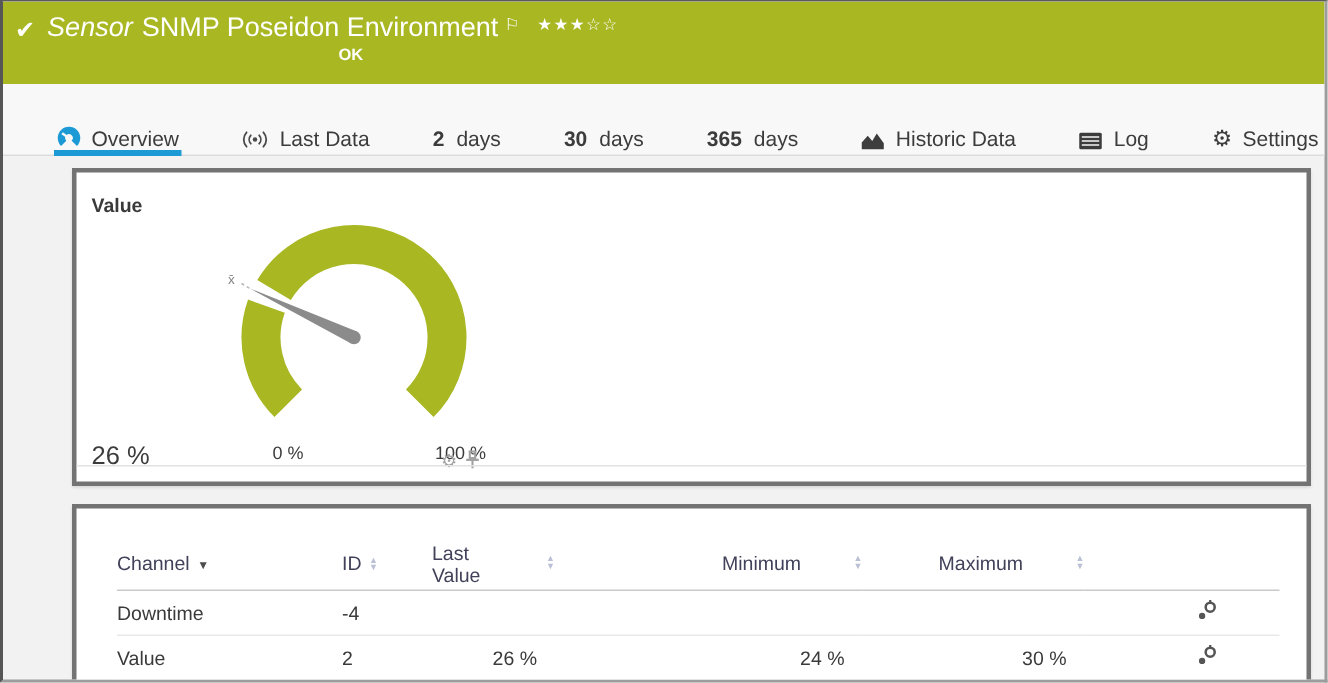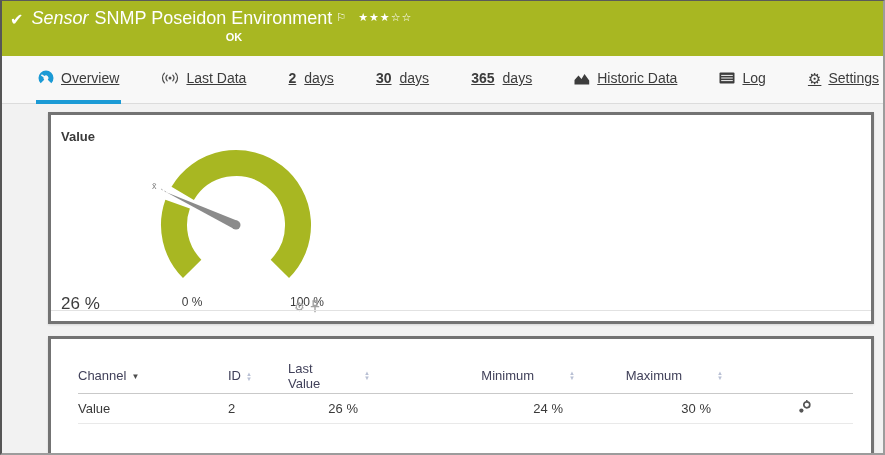--- a/index.html
+++ b/index.html
@@ -44,27 +44,26 @@
     background: #f8f8f8;
     border-bottom: 1px solid #dcdcdc;
     display: flex;
     align-items: stretch;
     justify-content: space-between;
     padding: 0 2px 0 34px;
     font-size: 14px;
     color: #3c3c3c;
   }
   .tab {
-    display: flex; align-items: center; gap: 7px;
+    display: flex; align-items: flex-end; gap: 7px;
     border-bottom: 4px solid transparent;
     margin-bottom: -1px;
     padding: 0 2px;
     cursor: pointer;
     white-space: nowrap;
-    text-decoration: underline;
   }
   .tab.active { border-bottom-color: #1b9ad5; }
   .tab .num { font-weight: bold; margin-right: 1px; }
   .tab-icon { display: inline-flex; align-items: center; }
   .gear-glyph { font-size: 15px; color: #3d3d3d; line-height: 1; }
 
   
   .panel {
     background: #fff;
     border: 3px solid #737373;
@@ -253,20 +252,36 @@
                 <span class="sort-stack">
                   <span>▲</span>
                   <span>▼</span>
                 </span>
               </span>
           </th>
           <th></th>
         </tr>
       </thead>
       <tbody>
+        <tr>
+          <td>Downtime</td>
+          <td>-4</td>
+          <td class="col-right"></td>
+          <td class="col-right"></td>
+          <td class="col-right"></td>
+          <td class="row-gears">
+            <span class="gears-icon">
+              <svg width="14" height="14" viewBox="0 0 14 14">
+                <circle cx="8.8" cy="4.8" r="3" fill="none" stroke="#555" stroke-width="1.7"></circle>
+                <line x1="8.8" y1="0" x2="8.8" y2="1.6" stroke="#555" stroke-width="1.5"></line>
+                <circle cx="3.4" cy="10.6" r="2.1" fill="#555"></circle>
+              </svg>
+            </span>
+          </td>
+        </tr>
         <tr>
           <td>Value</td>
           <td>2</td>
           <td class="col-right">26 %</td>
           <td class="col-right">24 %</td>
           <td class="col-right">30 %</td>
           <td class="row-gears">
             <span class="gears-icon">
               <svg width="14" height="14" viewBox="0 0 14 14">
                 <circle cx="8.8" cy="4.8" r="3" fill="none" stroke="#555" stroke-width="1.7"></circle>

